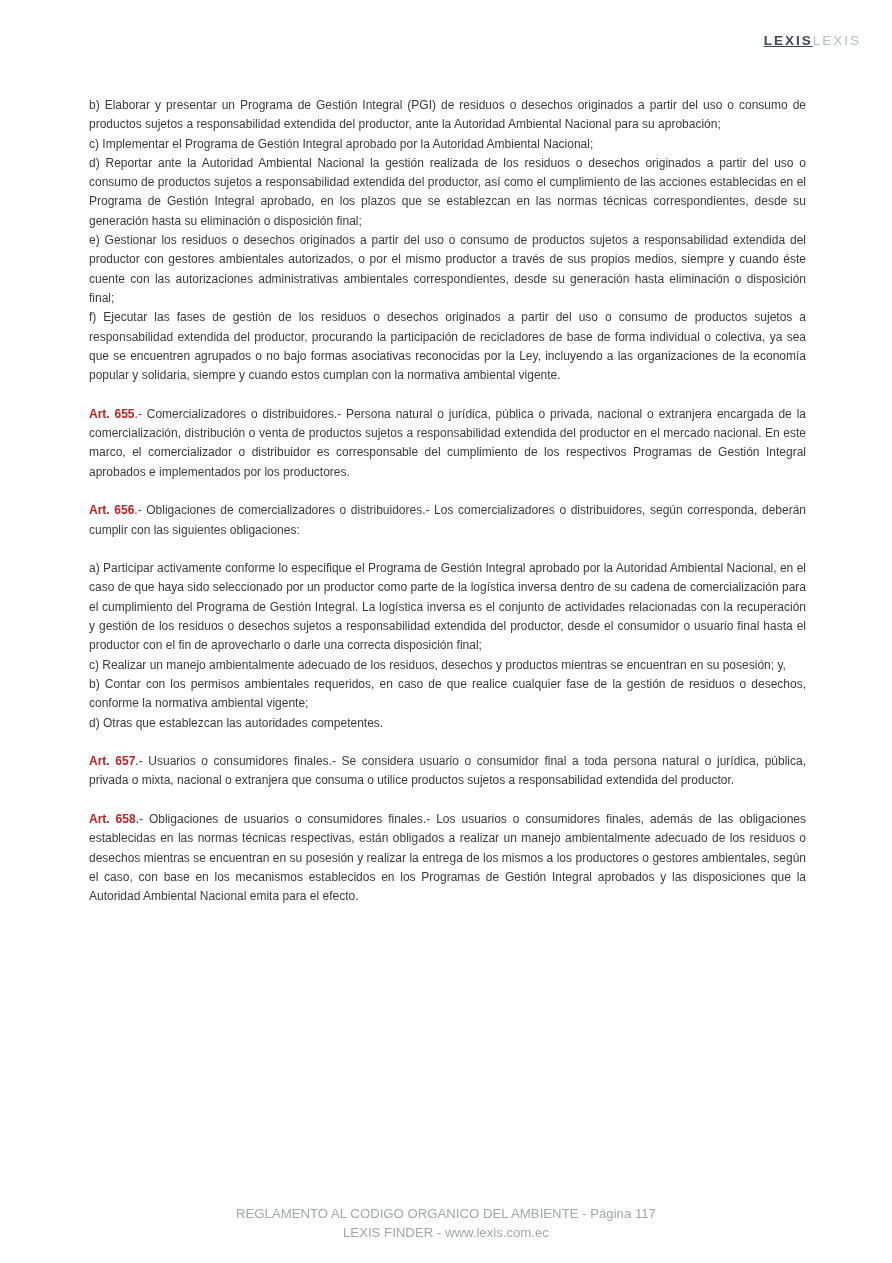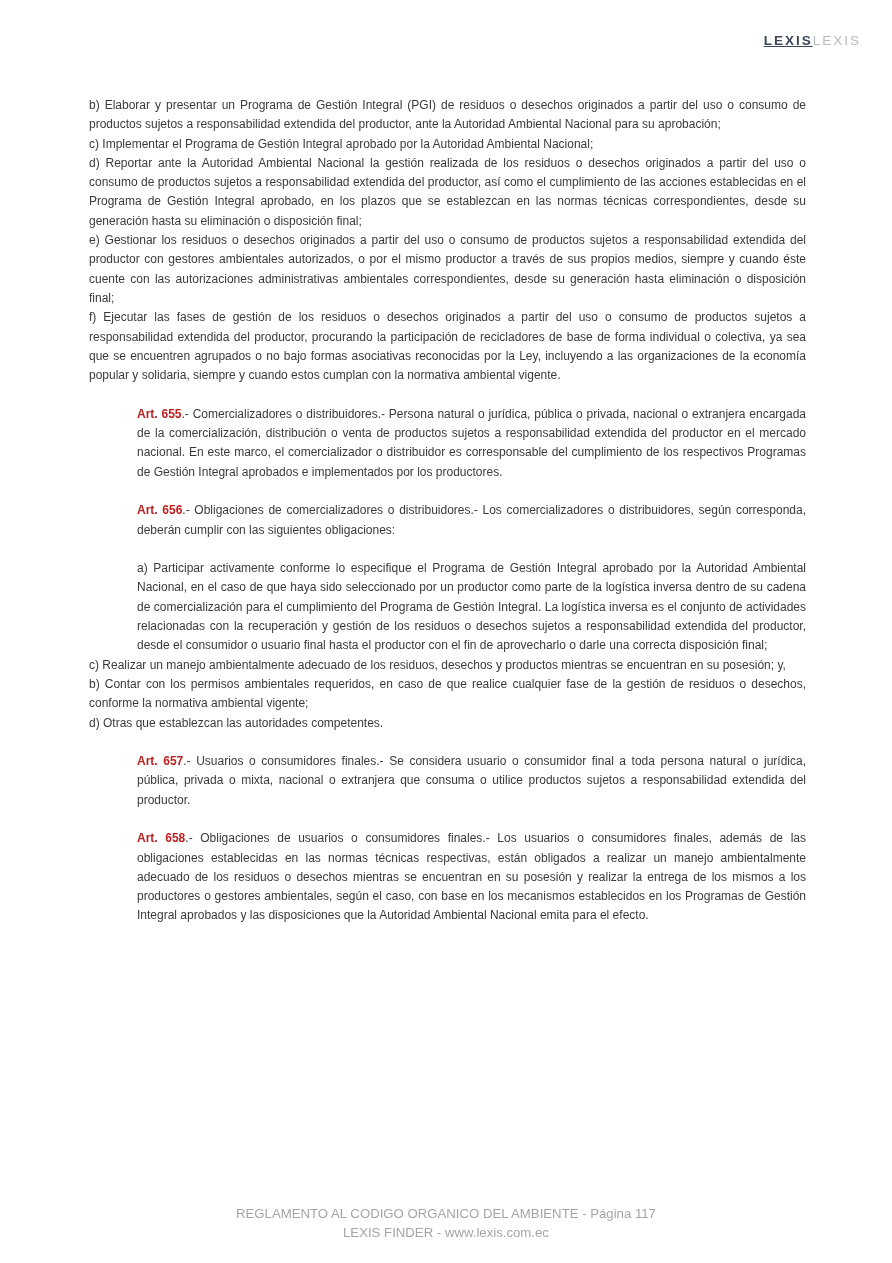--- a/index.html
+++ b/index.html
@@ -45,21 +45,20 @@
     font-size: 12px;
     line-height: 19.3px;
     color: var(--body-text, #3a3a3a);
     text-align: justify;
   }
   .content p {
     margin: 0;
   }
   .content p.spaced {
     margin-top: 19.3px;
-    margin-left: 48px;
   }
   .art {
     color: var(--article-red, #bf2020);
     font-weight: 700;
   }
   .footer {
     position: absolute;
     left: 0;
     right: 0;
     top: 1204px;

